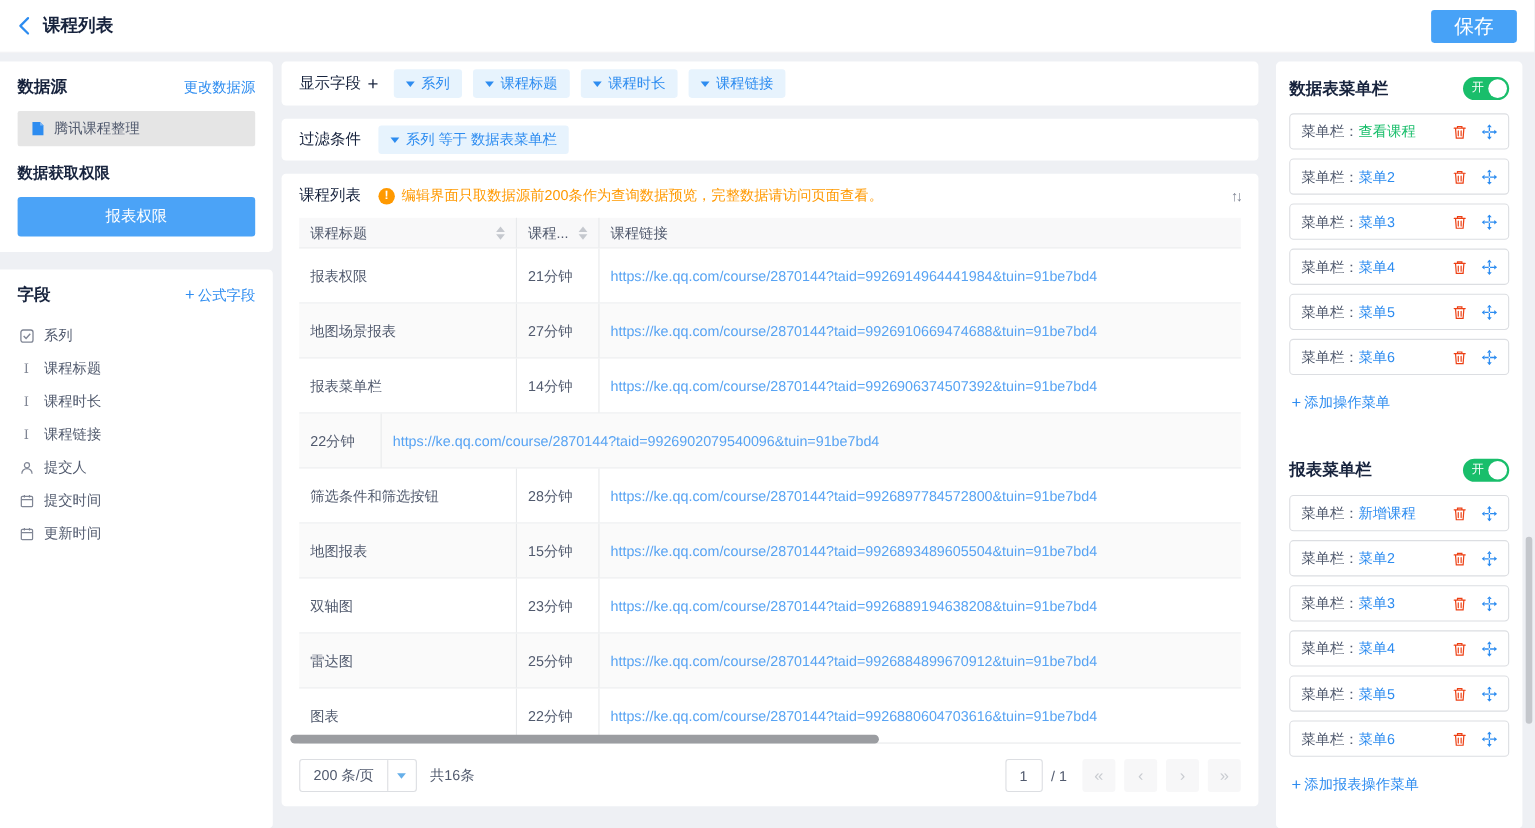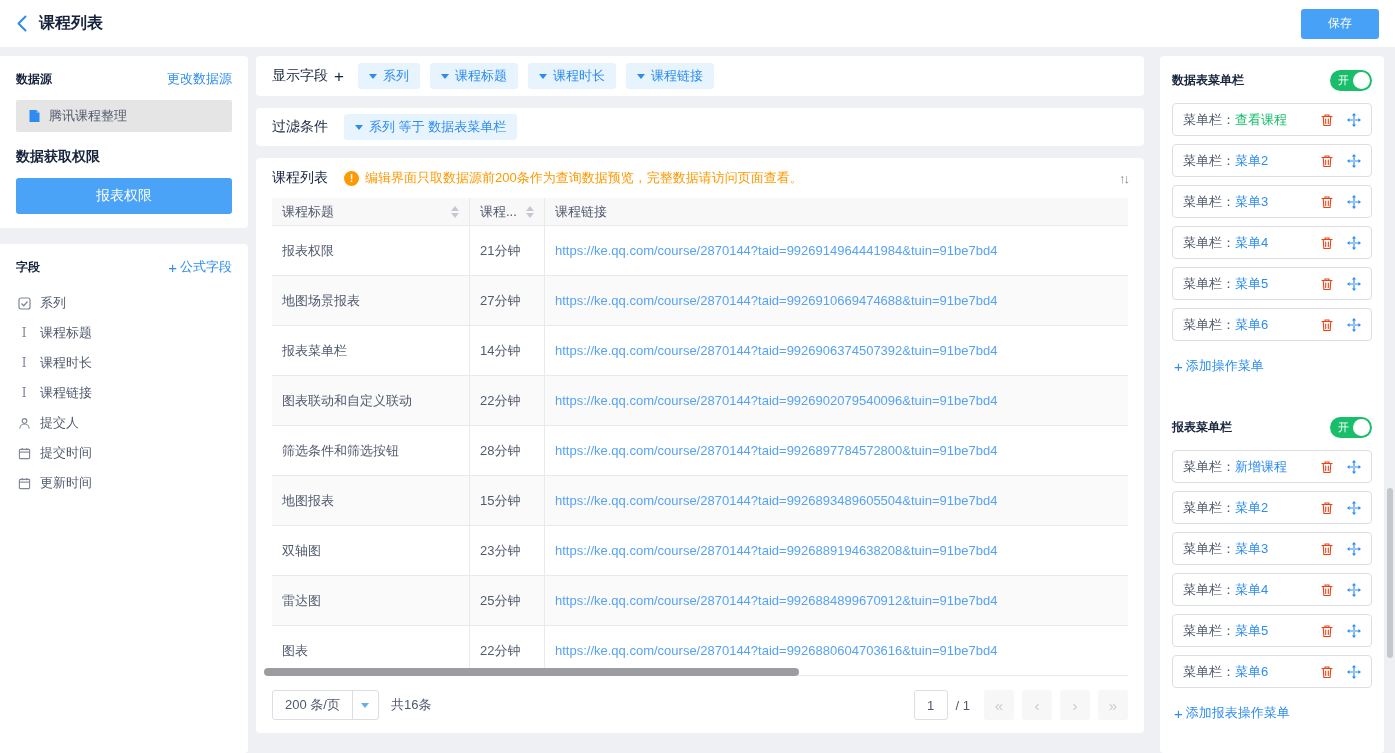--- a/index.html
+++ b/index.html
@@ -6,33 +6,33 @@
   html,body { width:1395px; height:753px; }
   body {
     background:#eef0f4;
     font-family:"Liberation Sans","DejaVu Sans",sans-serif;
     color:#515a6e; overflow:hidden; position:relative; font-size:13px;
   }
   
   .topbar { height:48px; background:#fff; display:flex; align-items:center; padding:0 16px; border-bottom:1px solid #f0f1f3; }
   .back { display:flex; align-items:center; margin-right:12px; cursor:pointer; }
   .page-title { font-size:16px; font-weight:bold; color:#17233d; }
-  .save-btn { margin-left:auto; width:78px; height:30px; background:#47a2f7; color:#fff; border:none; border-radius:3px; font-size:12px; cursor:pointer; }
+  .save-btn { margin-left:auto; width:78px; height:30px; background:#47a2f7; color:#fff; border:none; border-radius:3px; font-size:18px; cursor:pointer; }
 
   
   .content { display:flex; height:705px; padding:8px 11px 0 0; align-items:stretch; }
   .card { background:#fff; border-radius:4px; }
 
   
   .left { width:248px; margin-right:8px; display:flex; flex-direction:column; }
   .left .card { border-radius:0 4px 4px 0; padding:14px 16px; }
   .card-ds { margin-bottom:16px; }
   .card-fields { flex:1; }
   .row-head { display:flex; align-items:center; justify-content:space-between; margin-bottom:12px; }
-  .sec-title { font-size:12px; font-weight:bold; color:#17233d; }
+  .sec-title { font-size:15px; font-weight:bold; color:#17233d; }
   .blue-link { color:#2d8cf0; font-size:13px; cursor:pointer; text-decoration:none; display:inline-flex; align-items:center; gap:3px; }
   .ds-item { background:#e5e5e5; height:32px; display:flex; align-items:center; gap:7px; padding:0 10px; border-radius:2px; margin-bottom:16px; cursor:pointer; }
   .perm-btn { width:100%; height:36px; background:#4ba3f7; color:#fff; border:none; border-radius:3px; font-size:14px; margin-top:12px; cursor:pointer; }
   .field-item { height:30px; display:flex; align-items:center; gap:8px; cursor:pointer; }
   .ficon { width:16px; display:inline-flex; align-items:center; justify-content:center; color:#808695; }
   .ticon { font-family:"DejaVu Serif","Liberation Serif",serif; font-size:12px; color:#808695; }
 
   
   .middle { flex:1; min-width:0; display:flex; flex-direction:column; padding-bottom:20px; }
   .bar-card { display:flex; align-items:center; min-height:40px; padding:6px 16px; margin-bottom:12px; flex-wrap:wrap; }
@@ -272,21 +272,20 @@
           <div class="td col1">地图场景报表</div>
           <div class="td col2">27分钟</div>
           <div class="td col3 link-cell">https://ke.qq.com/course/2870144?taid=9926910669474688&amp;tuin=91be7bd4</div>
         </div>
         <div class="tr">
           <div class="td col1">报表菜单栏</div>
           <div class="td col2">14分钟</div>
           <div class="td col3 link-cell">https://ke.qq.com/course/2870144?taid=9926906374507392&amp;tuin=91be7bd4</div>
         </div>
         <div class="tr">
-          <div class="td col1">图表联动和自定义联动</div>
           <div class="td col2">22分钟</div>
           <div class="td col3 link-cell">https://ke.qq.com/course/2870144?taid=9926902079540096&amp;tuin=91be7bd4</div>
         </div>
         <div class="tr">
           <div class="td col1">筛选条件和筛选按钮</div>
           <div class="td col2">28分钟</div>
           <div class="td col3 link-cell">https://ke.qq.com/course/2870144?taid=9926897784572800&amp;tuin=91be7bd4</div>
         </div>
         <div class="tr">
           <div class="td col1">地图报表</div>

